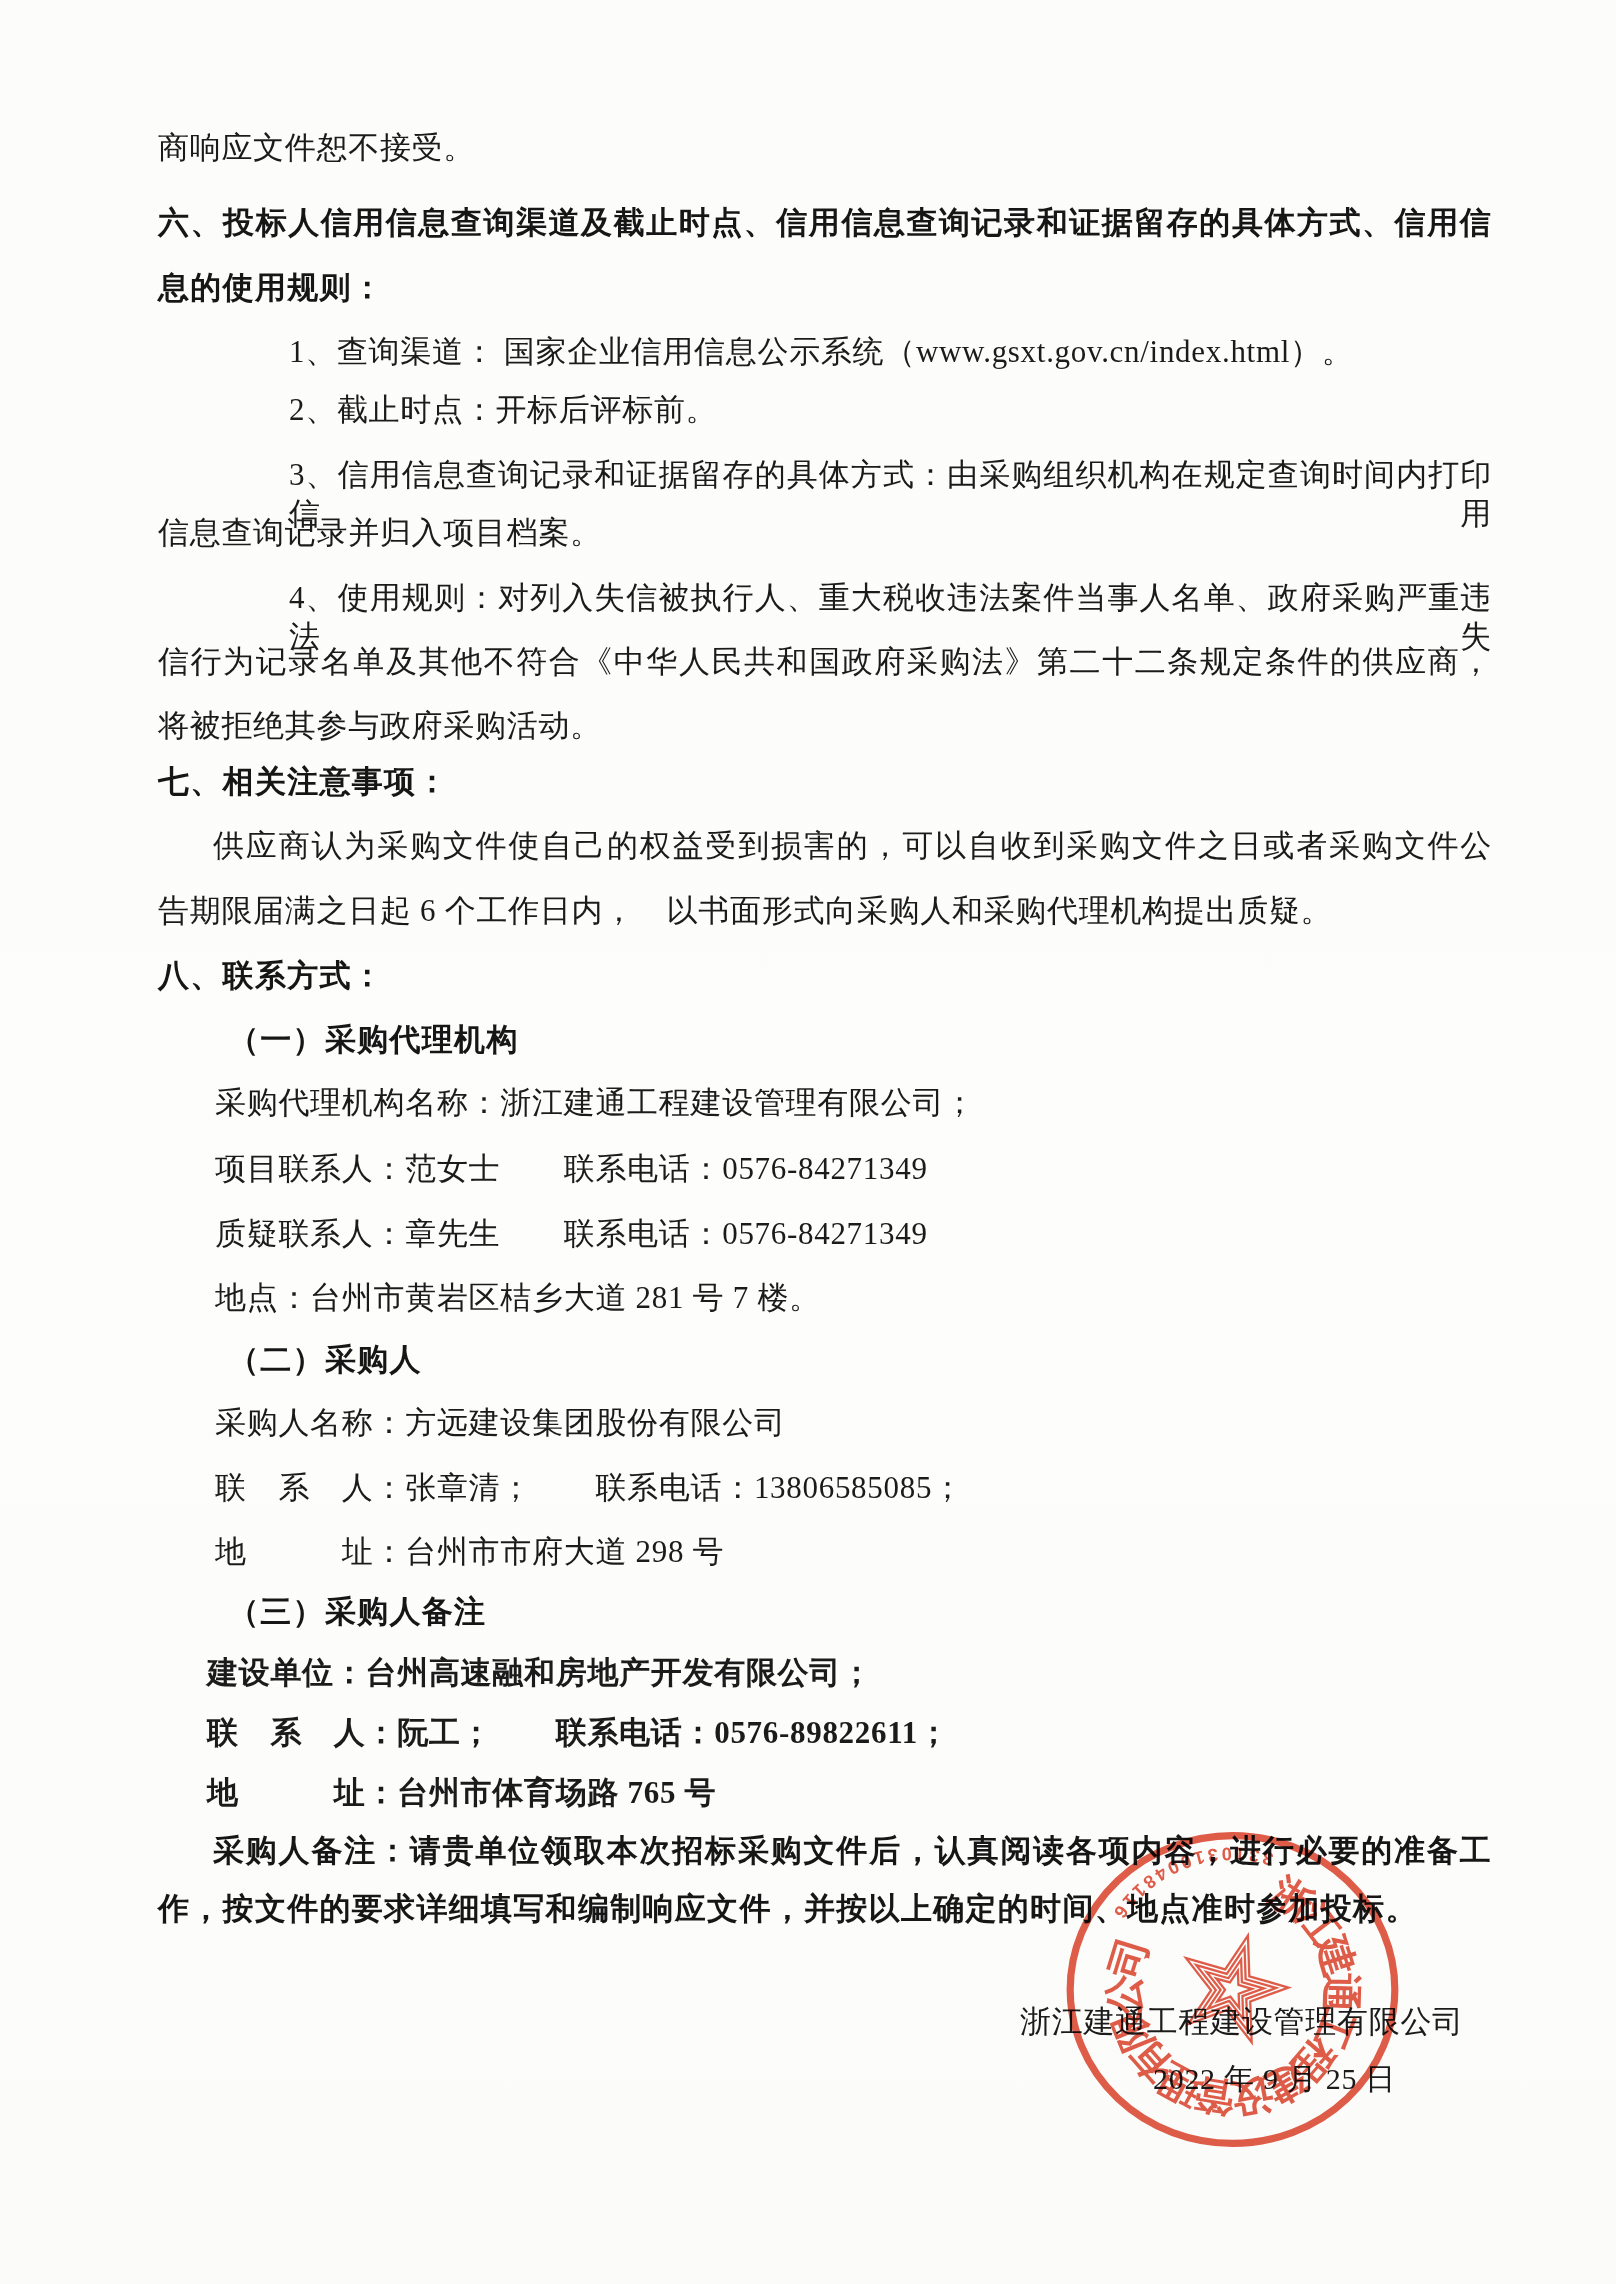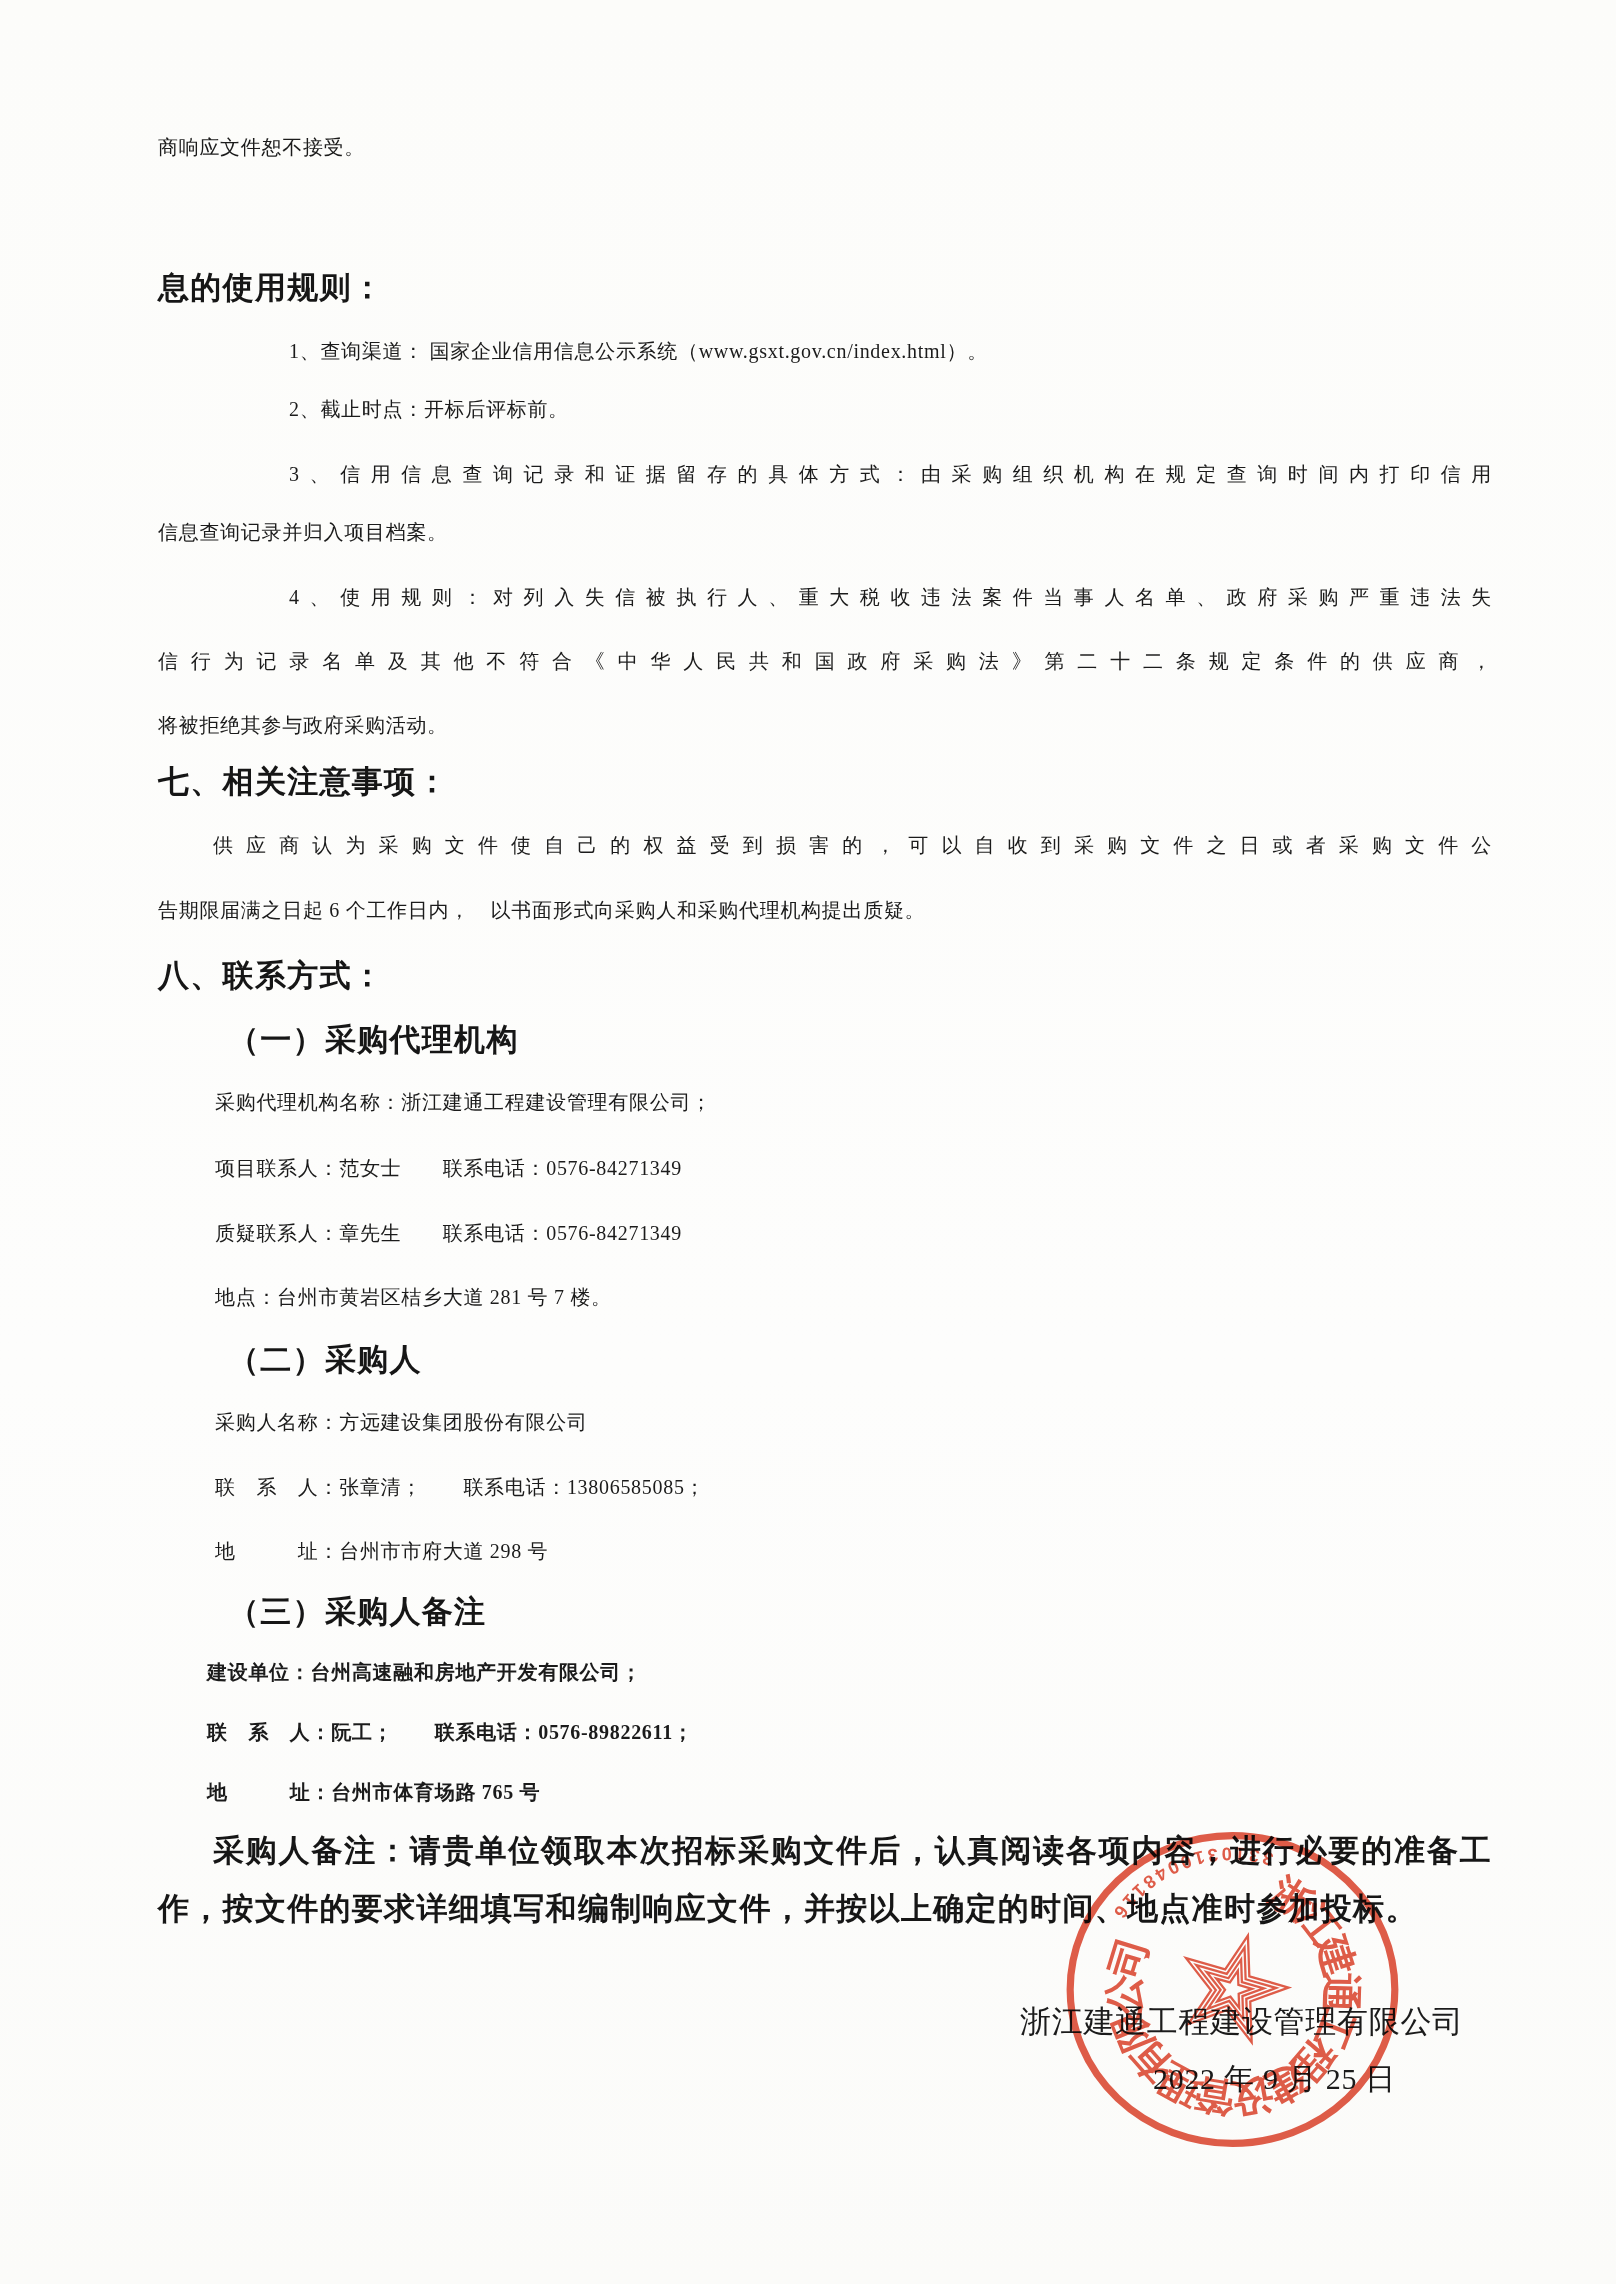--- a/index.html
+++ b/index.html
@@ -9,21 +9,21 @@
     position:relative;
     font-family:"Liberation Serif",serif;
     overflow:hidden;
   }
   #page{
     position:absolute;left:0;top:0;width:1616px;height:2284px;
     background:linear-gradient(180deg,#fcfcfa 0%,#fdfdfc 60%,#fbfbf9 100%);
   }
   .line{
     position:absolute;
-    font-size:20px;
+    font-size:31px;
     line-height:39px;
     color:#1b1b1b;
     white-space:pre;
     letter-spacing:0.7px;
   }
   
   .m{left:158px;}          
   .n{left:264px;margin-left:25px;}          
   .p{left:213px;}          
   .h{left:228px;}          
@@ -58,20 +58,21 @@
     mix-blend-mode:multiply;
     opacity:.88;
   }
 </style>
 </head>
 <body>
 
 <div id="page">
 
   <div class="line m" style="top:128px">商响应文件恕不接受。</div>
+  <div class="line m b j" style="top:203px">六、投标人信用信息查询渠道及截止时点、信用信息查询记录和证据留存的具体方式、信用信</div>
   <div class="line m b" style="top:268px">息的使用规则：</div>
   <div class="line n" style="top:332px">1、查询渠道： 国家企业信用信息公示系统（www.gsxt.gov.cn/index.html）。</div>
   <div class="line n" style="top:390px">2、截止时点：开标后评标前。</div>
   <div class="line n j" style="top:455px">3、信用信息查询记录和证据留存的具体方式：由采购组织机构在规定查询时间内打印信用</div>
   <div class="line m" style="top:513px">信息查询记录并归入项目档案。</div>
   <div class="line n j" style="top:578px">4、使用规则：对列入失信被执行人、重大税收违法案件当事人名单、政府采购严重违法失</div>
   <div class="line m j" style="top:642px">信行为记录名单及其他不符合《中华人民共和国政府采购法》第二十二条规定条件的供应商，</div>
   <div class="line m" style="top:706px">将被拒绝其参与政府采购活动。</div>
   <div class="line m b" style="top:762px">七、相关注意事项：</div>
   <div class="line p j" style="top:826px">供应商认为采购文件使自己的权益受到损害的，可以自收到采购文件之日或者采购文件公</div>

